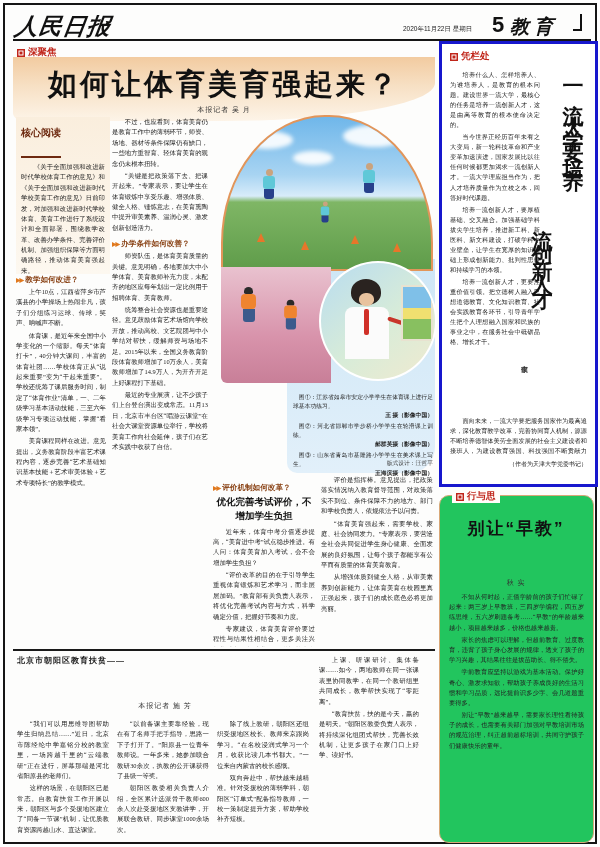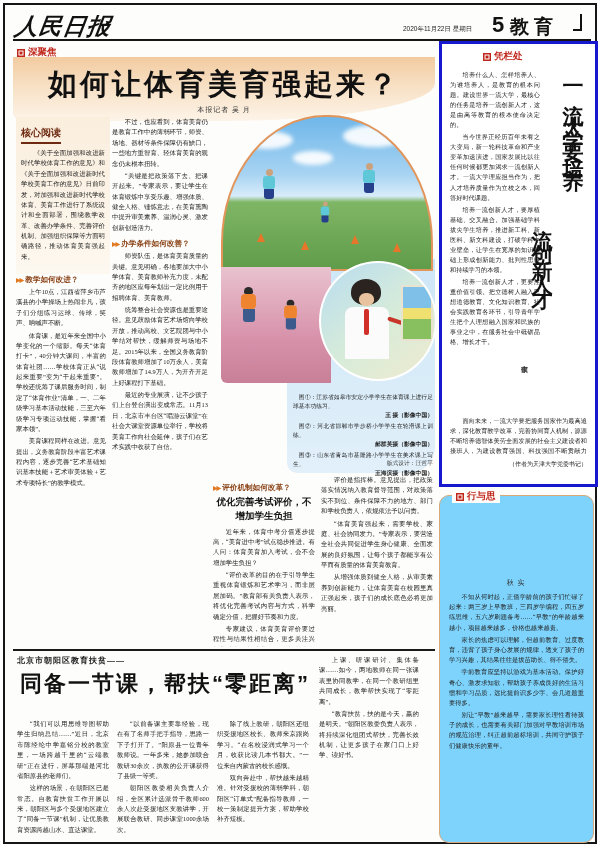--- a/index.html
+++ b/index.html
@@ -19,21 +19,21 @@
   .collabel{font-family:"Liberation Sans",sans-serif;font-weight:bold;font-size:9.5px;color:#c0251a;
             display:flex;align-items:center;gap:3px;}
   .sq{width:8px;height:8px;background:#c0251a;display:inline-block;box-shadow:inset 0 0 0 1.5px #c0251a, inset 0 0 0 2.5px #fff;}
   
   .peach{background:linear-gradient(180deg,#f2cba0 0%,#f7e0c4 45%,#fdf4e8 100%);border-radius:0 0 50% 12px / 0 0 38px 8px;}
   .ftitle{font-family:"Liberation Sans",sans-serif;font-weight:bold;font-size:29px;letter-spacing:3px;
           color:#111;text-align:center;}
   .byline{font-size:7px;text-align:center;color:#333;letter-spacing:1px;}
   .corebox{background:linear-gradient(180deg,#faeedd,#fdf8f0);padding:5px 5px 4px;}
   .corehead{font-family:"Liberation Sans",sans-serif;font-weight:bold;font-size:10px;color:#6e2a10;
-            border-bottom:2px solid #6e2a10;display:inline-block;padding-bottom:2px;margin-bottom:4px;}
+            border-bottom:2px solid #6e2a10;display:inline-block;padding-bottom:16px;margin-bottom:4px;}
   .bodytxt{font-size:6.4px;line-height:1.62;text-align:justify;color:#222;overflow:hidden;}
   .bodytxt p{margin:0 0 2px;text-indent:2em;}
   .q{font-family:"Liberation Sans",sans-serif;font-size:7.6px;font-weight:bold;color:#8a4316;margin:2px 0 2px;}
   .q .tri{color:#e0791f;font-size:6px;letter-spacing:-1px;margin-right:2px;}
   .subhead{font-family:"Liberation Sans",sans-serif;font-weight:bold;font-size:9.5px;color:#111;
            line-height:1.45;margin:0 0 4px;text-align:center;}
   
   .soccer{border:2px solid #e2955a;border-radius:104px 104px 0 0/128px 128px 0 0;overflow:hidden;
           background:linear-gradient(180deg,#6fb7ea 0%,#a8d4f2 38%,#d8ecfa 52%,#7fb665 56%,#5f9c4a 100%);}
   .cloud{position:absolute;background:#fff;border-radius:50%;filter:blur(2px);opacity:.9;}
@@ -53,39 +53,39 @@
   .caption .captext{margin:0;text-align:justify;text-indent:1em;}
   .caption .capcredit{margin:0 0 2px;text-align:right;font-weight:bold;}
   .designcredit{font-size:5.8px;text-align:right;color:#444;}
   
   .bluebox{border:3px solid #1717cd;background:#fff;}
   .vtitle{writing-mode:vertical-rl;font-family:"Liberation Sans",sans-serif;font-weight:bold;
           color:#111;font-size:21px;}
   .vauthor{writing-mode:vertical-rl;font-size:7px;color:#333;}
   .footnote{font-size:6px;text-align:right;color:#222;}
   
-  .roundbox{border:1px solid #d8a878;border-radius:10px;background:#7dd3fc;}
+  .roundbox{border:1px solid #d8a878;border-radius:10px;background:#22c55e;}
   .xtitle{font-family:"Liberation Sans",sans-serif;font-weight:bold;font-size:17px;letter-spacing:2px;
           text-align:center;color:#111;line-height:1.55;}
   
   .botrule{height:2px;background:#1a1a1a;}
   .kicker{font-family:"Liberation Sans",sans-serif;font-weight:bold;font-size:8px;color:#222;letter-spacing:1px;}
   .btitle{font-family:"Liberation Sans",sans-serif;font-weight:bold;font-size:22px;letter-spacing:2px;
           text-align:center;color:#111;}
 </style>
 </head>
 <body>
 
 <div class="page">
   <div class="frame">
 
     <div class="abs logo" style="left:10px;top:6px;">人民日报</div>
     <div class="abs dateline" style="left:398px;top:20px;">2020年11月22日 星期日</div>
     <div class="abs pageno" style="left:487px;top:7px;">5</div>
-    <div class="abs secname" style="left:505px;top:9px;">教育</div>
+    <div class="abs secname" style="left:505px;top:9px;font-style:italic;">教育</div>
     <div class="abs corner" style="left:568px;top:9px;"></div>
     <div class="abs headrule" style="left:8px;top:34px;width:578px;"></div>
 
     <div class="abs peach" style="left:8px;top:52px;width:422px;height:64px;"></div>
     <div class="abs collabel" style="left:12px;top:41px;">
       <span class="sq"></span>
       <span>深聚焦</span>
     </div>
     <div class="abs ftitle" style="left:8px;top:60px;width:422px;">如何让体育美育强起来？</div>
     <div class="abs byline" style="left:8px;top:100px;width:422px;">本报记者 吴 月</div>
@@ -192,21 +192,21 @@
 
     <div class="abs" style="left:316px;top:470px;width:112px;height:172px;overflow:hidden;">
       <div class="bodytxt">
           <p>评价是指挥棒。意见提出，把政策落实情况纳入教育督导范围，对政策落实不到位、条件保障不力的地方、部门和学校负责人，依规依法予以问责。</p>
           <p>“体育美育强起来，需要学校、家庭、社会协同发力。”专家表示，要营造全社会共同促进学生身心健康、全面发展的良好氛围，让每个孩子都能享有公平而有质量的体育美育教育。</p>
           <p>从增强体质到健全人格，从审美素养到创新能力，让体育美育在校园里真正强起来，孩子们的成长底色必将更加亮丽。</p>
         </div>
     </div>
 
     <div class="abs bluebox" style="left:434px;top:36px;width:153px;height:440px;">
-      <div class="abs collabel" style="left:8px;top:6px;margin-left:33px;">
+      <div class="abs collabel" style="left:8px;top:6px;">
         <span class="sq"></span>
         <span>凭栏处</span>
       </div>
       <div class="abs bodytxt" style="left:8px;top:26px;width:90px;height:342px;font-size:6.2px;">
           <p>培养什么人、怎样培养人、为谁培养人，是教育的根本问题。建设世界一流大学，最核心的任务是培养一流创新人才，这是由高等教育的根本使命决定的。</p>
           <p>当今世界正经历百年未有之大变局，新一轮科技革命和产业变革加速演进，国家发展比以往任何时候都更加渴求一流创新人才。一流大学理应担当作为，把人才培养质量作为立校之本，回答好时代课题。</p>
           <p>培养一流创新人才，要厚植基础、交叉融合。加强基础学科拔尖学生培养，推进新工科、新医科、新文科建设，打破学科专业壁垒，让学生在宽厚的知识基础上形成创新能力、批判性思维和持续学习的本领。</p>
           <p>培养一流创新人才，更要注重价值引领。把立德树人融入思想道德教育、文化知识教育、社会实践教育各环节，引导青年学生把个人理想融入国家和民族的事业之中，在服务社会中砥砺品格、增长才干。</p>
         </div>
       <div class="abs vtitle" style="right:8px;top:30px;height:290px;letter-spacing:13px;">一流大学要培养一</div>
@@ -216,32 +216,33 @@
           <p>面向未来，一流大学要把服务国家作为最高追求，深化教育教学改革，完善协同育人机制，源源不断培养德智体美劳全面发展的社会主义建设者和接班人，为建设教育强国、科技强国不断贡献力量。</p>
         </div>
       <div class="abs footnote" style="left:8px;top:416px;width:137px;">（作者为天津大学党委书记）</div>
     </div>
 
     <div class="abs roundbox" style="left:434px;top:490px;width:153px;height:346px;">
       <div class="abs collabel" style="left:12px;top:-6px;background:#fffdfa;padding:0 4px;">
         <span class="sq"></span>
         <span>行与思</span>
       </div>
+      <div class="abs xtitle" style="left:6px;top:20px;width:140px;">别让“早教”</div>
       <div class="abs byline" style="left:6px;top:82px;width:140px;">秋 实</div>
       <div class="abs bodytxt" style="left:9px;top:96px;width:135px;height:242px;font-size:6.3px;">
           <p>不知从何时起，正值学龄前的孩子们忙碌了起来：两三岁上早教班，三四岁学编程，四五岁练思维，五六岁刷题备考……“早教”的年龄越来越小，项目越来越多，价格也越来越贵。</p>
           <p>家长的焦虑可以理解，但超前教育、过度教育，违背了孩子身心发展的规律，透支了孩子的学习兴趣，其结果往往是拔苗助长、得不偿失。</p>
           <p>学前教育应坚持以游戏为基本活动。保护好奇心、激发求知欲，帮助孩子养成良好的生活习惯和学习品质，远比提前识多少字、会几道题重要得多。</p>
           <p>别让“早教”越来越早，需要家长理性看待孩子的成长，也需要有关部门加强对早教培训市场的规范治理，纠正超前超标培训，共同守护孩子们健康快乐的童年。</p>
         </div>
     </div>
 
     <div class="abs botrule" style="left:8px;top:644px;width:422px;"></div>
     <div class="abs kicker" style="left:12px;top:650px;">北京市朝阳区教育扶贫——</div>
-    <div class="abs btitle" style="left:12px;top:664px;width:296px;">同备一节课，帮扶“零距离”</div>
+    <div class="abs byline" style="left:12px;top:696px;width:296px;">本报记者 施 芳</div>
 
     <div class="abs bodytxt" style="left:12px;top:714px;width:92px;height:122px;">
         <p>“我们可以用思维导图帮助学生归纳总结……”近日，北京市陈经纶中学嘉铭分校的教室里，一场跨越千里的“云端教研”正在进行，屏幕那端是河北省阳原县的老师们。</p>
         <p>这样的场景，在朝阳区已是常态。自教育扶贫工作开展以来，朝阳区与多个受援地区建立了“同备一节课”机制，让优质教育资源跨越山水、直达课堂。</p>
       </div>
     <div class="abs bodytxt" style="left:112px;top:714px;width:92px;height:122px;">
         <p>“以前备课主要靠经验，现在有了名师手把手指导，思路一下子打开了。”阳原县一位青年教师说。一年多来，她参加联合教研30余次，执教的公开课获得了县级一等奖。</p>
         <p>朝阳区教委相关负责人介绍，全区累计选派骨干教师600余人次赴受援地区支教讲学，开展联合教研、同步课堂1000余场次。</p>
       </div>
     <div class="abs bodytxt" style="left:212px;top:714px;width:92px;height:122px;">

